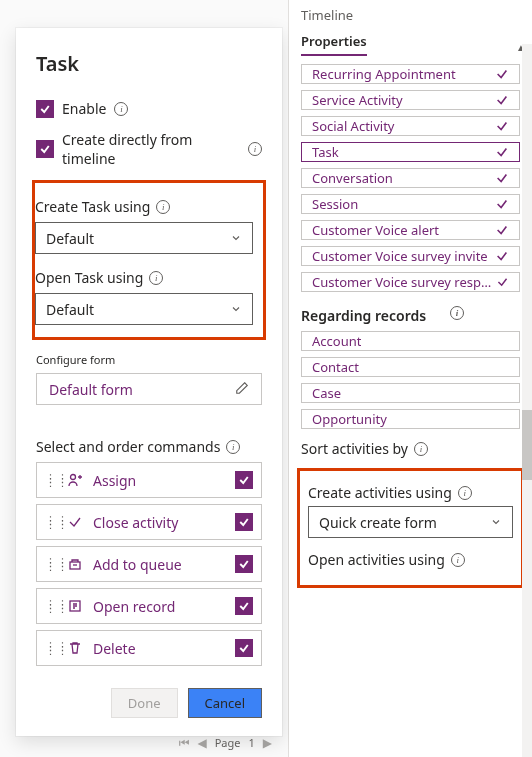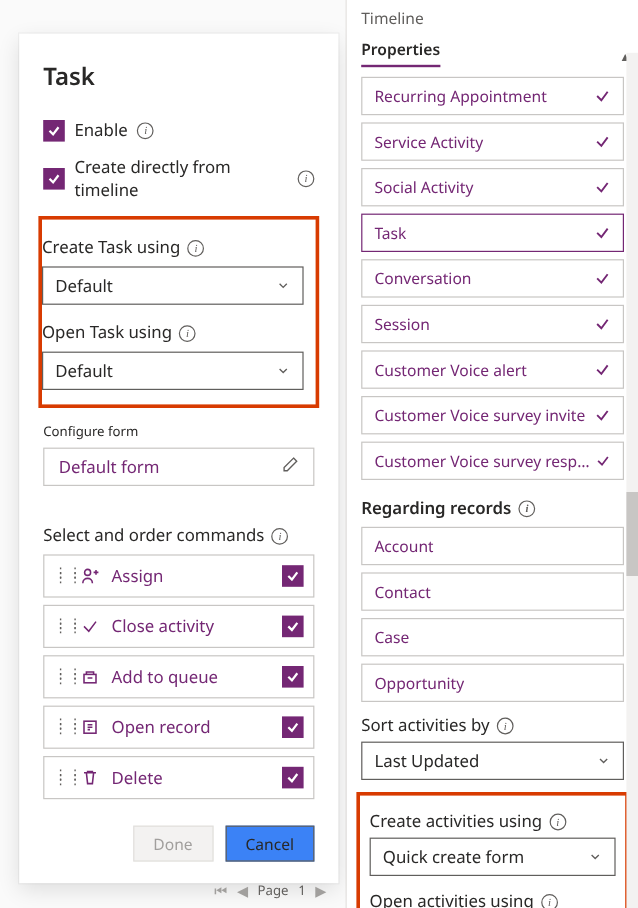--- a/index.html
+++ b/index.html
@@ -235,21 +235,21 @@
     position:absolute;
     right:6px;
     top:40px;
     font-size:10px;
     color:var(--muted);
   }
   .rlist {
     padding: 6px 12px 0 12px;
   }
   .activity-item {
-    height: 32px;
+    height: 20px;
     border: 1px solid var(--border);
     display:flex;
     align-items:center;
     justify-content:space-between;
     padding: 0 10px;
     margin-bottom: 6px;
     font-size: 13px;
     color: var(--accent);
     background:#fff;
     white-space: nowrap;
@@ -257,22 +257,22 @@
   }
   .activity-item.selected {
     border: 1px solid var(--accent);
   }
   .activity-item .txt { overflow:hidden; text-overflow:ellipsis; }
   .sect-head {
     font-size: 14px;
     font-weight:600;
     margin: 14px 12px 6px 12px;
     display:flex;
-    align-items:center;
-    gap:6px;
+    align-items:flex-start;
+    gap:24px;
     color: var(--text);
   }
 
   .r-callout {
     border: 3px solid var(--callout);
     margin: 10px 8px 0 8px;
     padding: 8px 8px 12px 8px;
   }
   .r-field-label {
     font-size: 14px;
@@ -548,28 +548,20 @@
         </div>
       <div class="activity-item">
           <span class="txt">Opportunity</span>
         </div>
     </div>
 
     <div class="r-field-label" style="margin:10px 12px 4px 12px;">
       <span>Sort activities by</span>
       <span class="info-icon">i</span>
     </div>
-    <div style="margin:0 12px;">
-      <div class="select">
-        <span>Last Updated</span>
-        <svg class="chev" viewBox="0 0 16 16">
-            <polyline points="4,6 8,10 12,6"></polyline>
-          </svg>
-      </div>
-    </div>
 
     <div class="r-callout">
       <div class="r-field-label">
         <span>Create activities using</span>
         <span class="info-icon">i</span>
       </div>
       <div class="select">
         <span>Quick create form</span>
         <svg class="chev" viewBox="0 0 16 16">
             <polyline points="4,6 8,10 12,6"></polyline>

